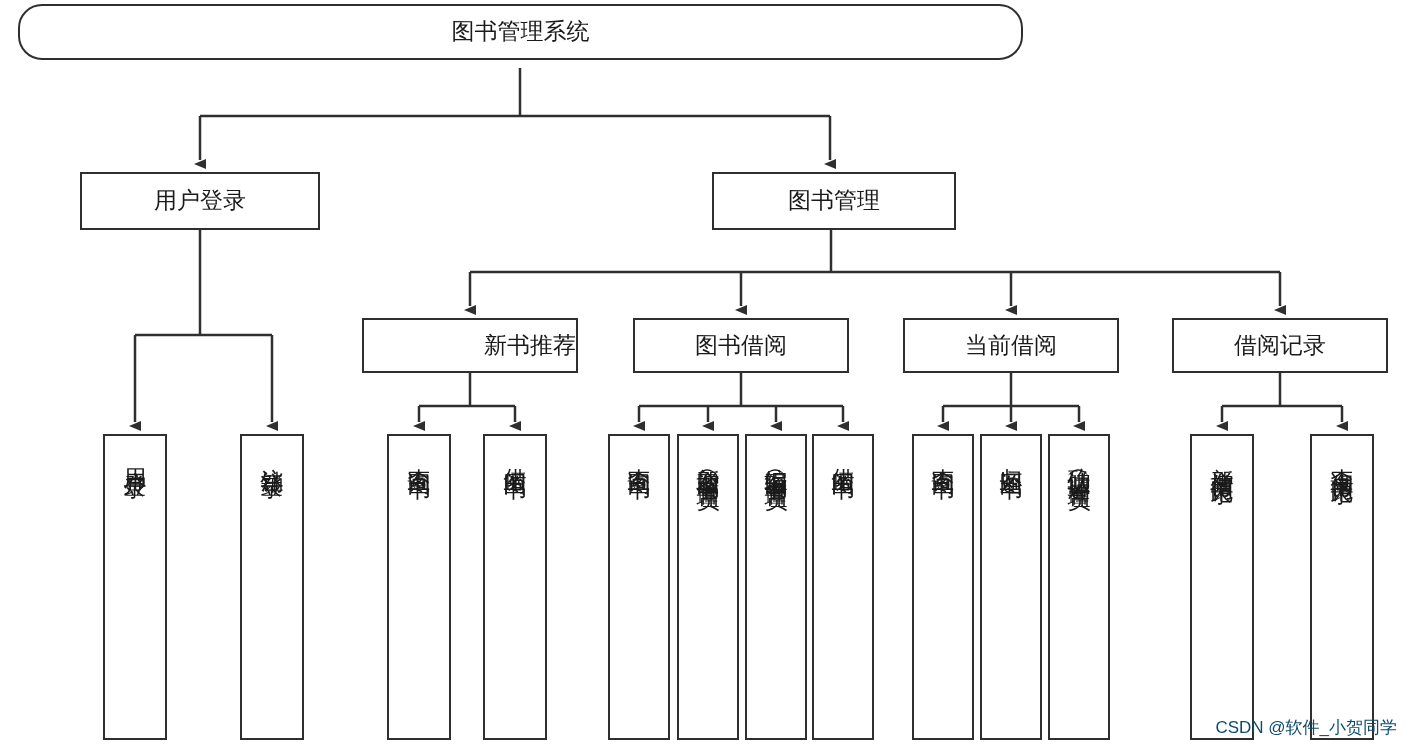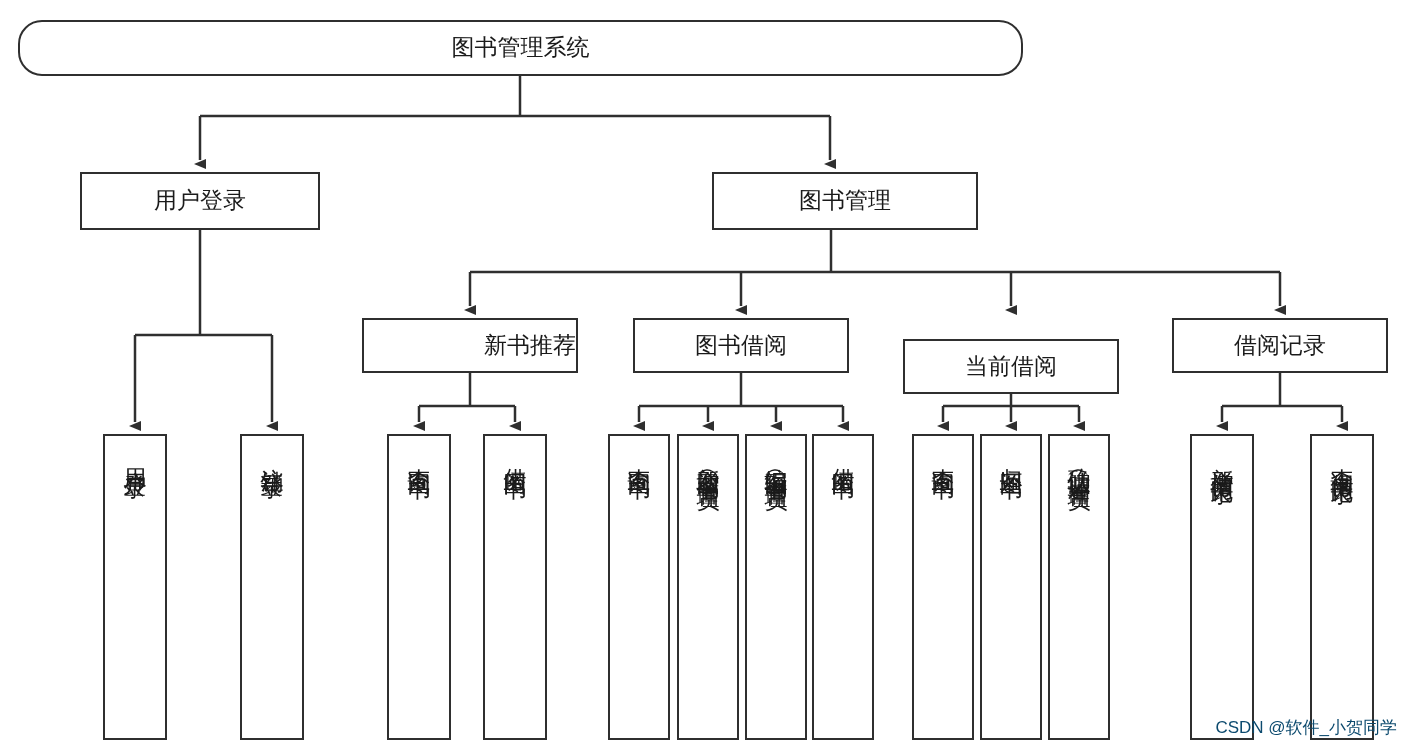--- a/index.html
+++ b/index.html
@@ -118,38 +118,38 @@
       <path d="M 1011 406 L 1011 422" marker-end="url(#arrow)"></path>
       <path d="M 1079 406 L 1079 422" marker-end="url(#arrow)"></path>
 
       <path d="M 1280 373 L 1280 406"></path>
       <path d="M 1222 406 L 1342 406"></path>
       <path d="M 1222 406 L 1222 422" marker-end="url(#arrow)"></path>
       <path d="M 1342 406 L 1342 422" marker-end="url(#arrow)"></path>
     </g>
   </svg>
 
-  <div class="node-box h-node root-node" style="left: 18px; top: 20px; width: 1005px; height: 56px; border-radius: 24px;">
+  <div class="node-box h-node root-node" style="left: 18px; top: 4px; width: 1005px; height: 56px; border-radius: 24px;">
     <span class="node-label">图书管理系统</span>
   </div>
 
   <div class="node-box h-node" style="left: 80px; top: 172px; width: 240px; height: 58px;">
     <span class="node-label">用户登录</span>
   </div>
-  <div class="node-box h-node" style="left: 712px; top: 172px; width: 266px; height: 58px;">
+  <div class="node-box h-node" style="left: 712px; top: 172px; width: 244px; height: 58px;">
     <span class="node-label">图书管理</span>
   </div>
 
   <div class="node-box h-node" style="left: 362px; top: 318px; width: 216px; height: 55px; justify-content: flex-end;">
     <span class="node-label">新书推荐</span>
   </div>
   <div class="node-box h-node" style="left: 633px; top: 318px; width: 216px; height: 55px;">
     <span class="node-label">图书借阅</span>
   </div>
-  <div class="node-box h-node" style="left: 903px; top: 318px; width: 216px; height: 55px; margin-top: 21px;">
+  <div class="node-box h-node" style="left: 903px; top: 318px; width: 216px; height: 55px;">
     <span class="node-label">当前借阅</span>
   </div>
   <div class="node-box h-node" style="left: 1172px; top: 318px; width: 216px; height: 55px;">
     <span class="node-label">借阅记录</span>
   </div>
 
   <div class="node-box v-node" style="left: 103px; top: 434px; width: 64px; height: 306px;">
     <span class="node-label">用户登录</span>
   </div>
   <div class="node-box v-node" style="left: 240px; top: 434px; width: 64px; height: 306px;">

